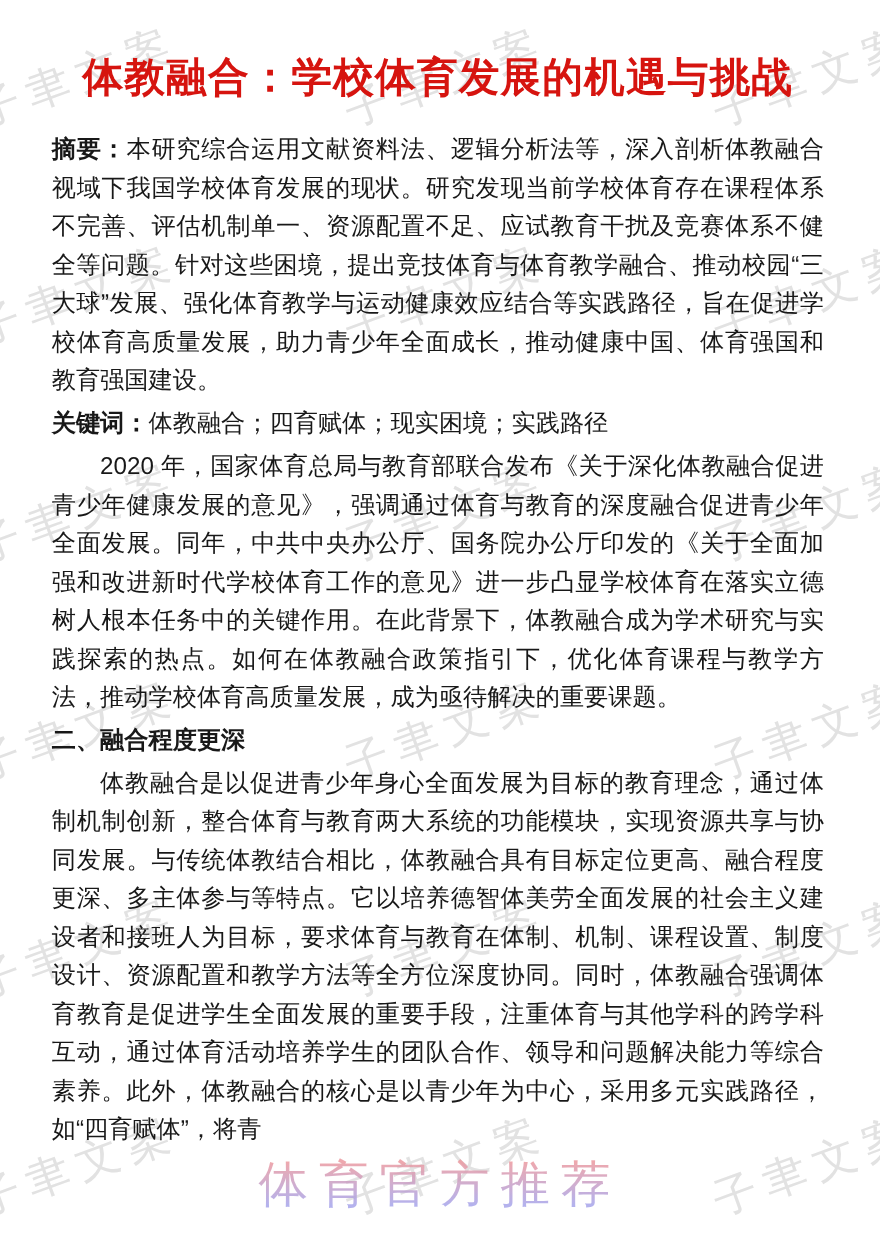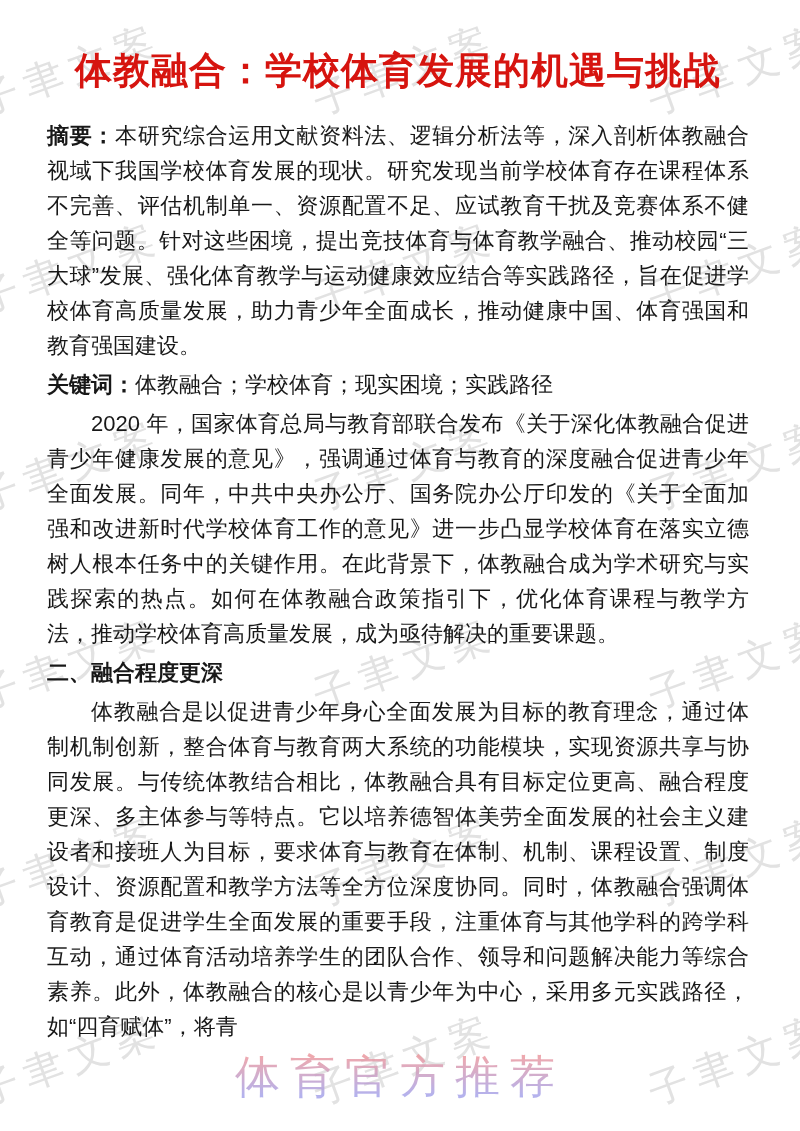--- a/index.html
+++ b/index.html
@@ -94,21 +94,21 @@
       <div class="wm" style="left: 405px; top: 1060px; color: rgb(226, 226, 226);">子聿文案</div>
       <div class="wm" style="left: 740px; top: 1060px; color: rgb(226, 226, 226);">子聿文案</div>
     </div>
 
   <div class="content">
 
     <h1 class="doc-title" style="color: rgb(214, 20, 15);">体教融合：学校体育发展的机遇与挑战</h1>
 
     <p class="para"><b class="lbl">摘要：</b><span>本研究综合运用文献资料法、逻辑分析法等，深入剖析体教融合视域下我国学校体育发展的现状。研究发现当前学校体育存在课程体系不完善、评估机制单一、资源配置不足、应试教育干扰及竞赛体系不健全等问题。针对这些困境，提出竞技体育与体育教学融合、推动校园“三大球”发展、强化体育教学与运动健康效应结合等实践路径，旨在促进学校体育高质量发展，助力青少年全面成长，推动健康中国、体育强国和教育强国建设。</span></p>
 
-    <p class="para"><b class="lbl">关键词：</b><span>体教融合；学校体育；现实困境；实践路径</span></p>
+    <p class="para"><b class="lbl">关键词：</b><span>体教融合；四育赋体；现实困境；实践路径</span></p>
 
 
     <p class="para indent">2020 年，国家体育总局与教育部联合发布《关于深化体教融合促进青少年健康发展的意见》，强调通过体育与教育的深度融合促进青少年全面发展。同年，中共中央办公厅、国务院办公厅印发的《关于全面加强和改进新时代学校体育工作的意见》进一步凸显学校体育在落实立德树人根本任务中的关键作用。在此背景下，体教融合成为学术研究与实践探索的热点。如何在体教融合政策指引下，优化体育课程与教学方法，推动学校体育高质量发展，成为亟待解决的重要课题。</p>
 
     <h2 class="sec-heading">二、融合程度更深</h2>
 
     <p class="para indent">体教融合是以促进青少年身心全面发展为目标的教育理念，通过体制机制创新，整合体育与教育两大系统的功能模块，实现资源共享与协同发展。与传统体教结合相比，体教融合具有目标定位更高、融合程度更深、多主体参与等特点。它以培养德智体美劳全面发展的社会主义建设者和接班人为目标，要求体育与教育在体制、机制、课程设置、制度设计、资源配置和教学方法等全方位深度协同。同时，体教融合强调体育教育是促进学生全面发展的重要手段，注重体育与其他学科的跨学科互动，通过体育活动培养学生的团队合作、领导和问题解决能力等综合素养。此外，体教融合的核心是以青少年为中心，采用多元实践路径，如“四育赋体”，将青</p>
 
   </div>
 

